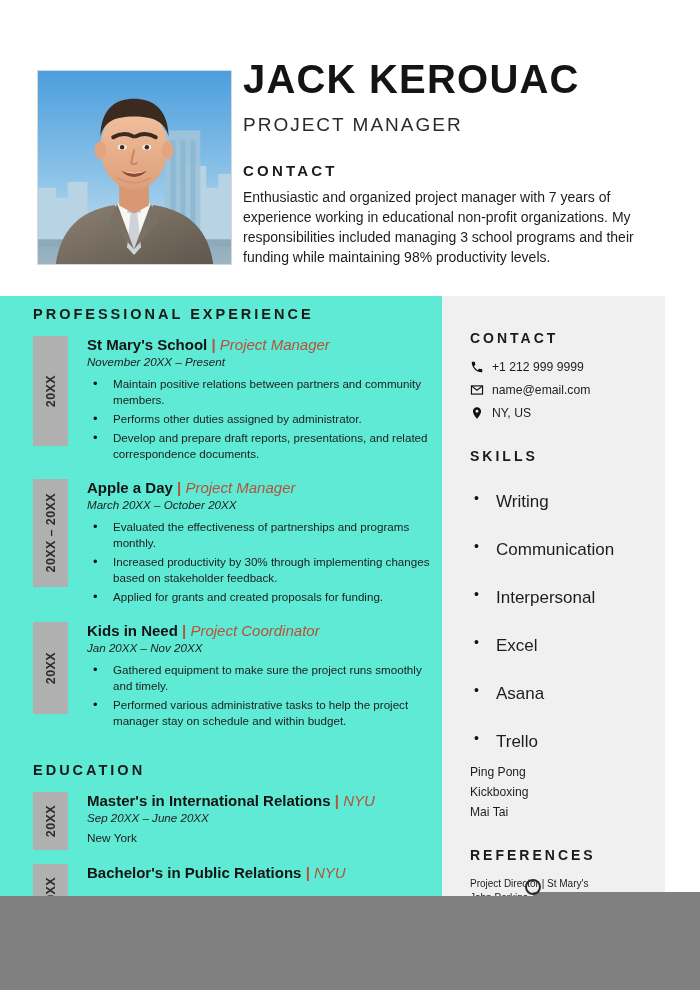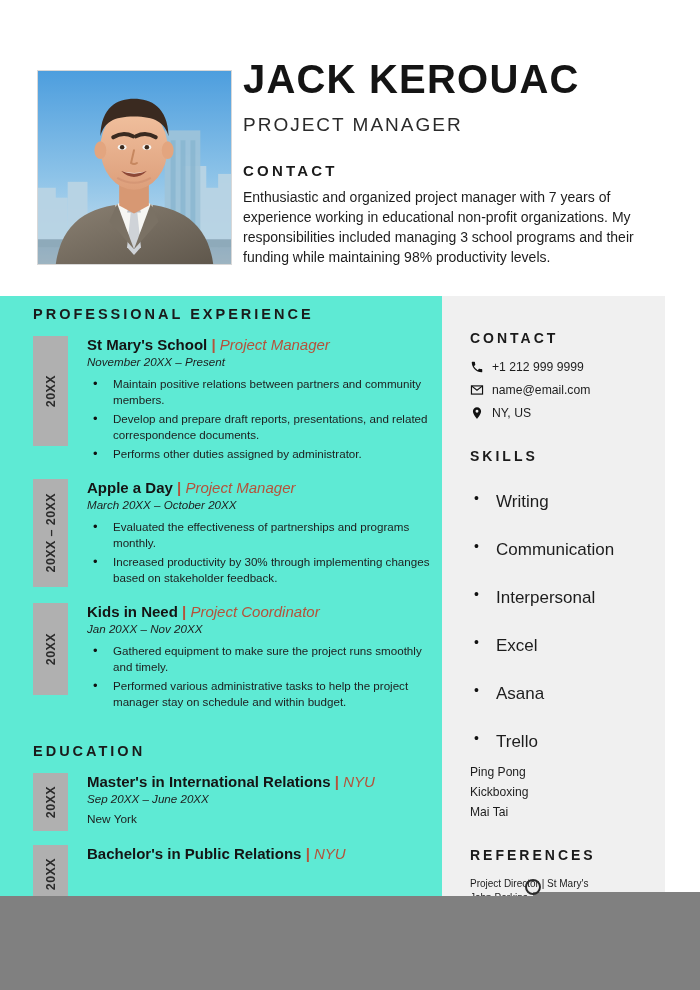--- a/index.html
+++ b/index.html
@@ -207,36 +207,37 @@
 
     <div class="entry e1">
       <div class="datebox">
         <span>20XX</span>
       </div>
       <div class="entry-body">
         <div class="org"><span>St Mary's School</span> <span class="sep">|</span> <span class="role">Project Manager</span></div>
         <div class="dates">November 20XX – Present</div>
         <ul class="bullets">
           <li>Maintain positive relations between partners and community members.</li>
+          <li>Performs other duties assigned by administrator.</li>
           <li>Develop and prepare draft reports, presentations, and related correspondence documents.</li>
-          <li>Performs other duties assigned by administrator.</li>
         </ul>
       </div>
     </div>
 
     <div class="entry e2">
       <div class="datebox">
         <span>20XX – 20XX</span>
       </div>
       <div class="entry-body">
         <div class="org"><span>Apple a Day</span> <span class="sep">|</span> <span class="role">Project Manager</span></div>
         <div class="dates">March 20XX – October 20XX</div>
         <ul class="bullets">
           <li>Evaluated the effectiveness of partnerships and programs monthly.</li>
           <li>Increased productivity by 30% through implementing changes based on stakeholder feedback.</li>
+          <li>Applied for grants and created proposals for funding.</li>
         </ul>
       </div>
     </div>
 
     <div class="entry e3">
       <div class="datebox">
         <span>20XX</span>
       </div>
       <div class="entry-body">
         <div class="org"><span>Kids in Need</span> <span class="sep">|</span> <span class="role">Project Coordinator</span></div>

